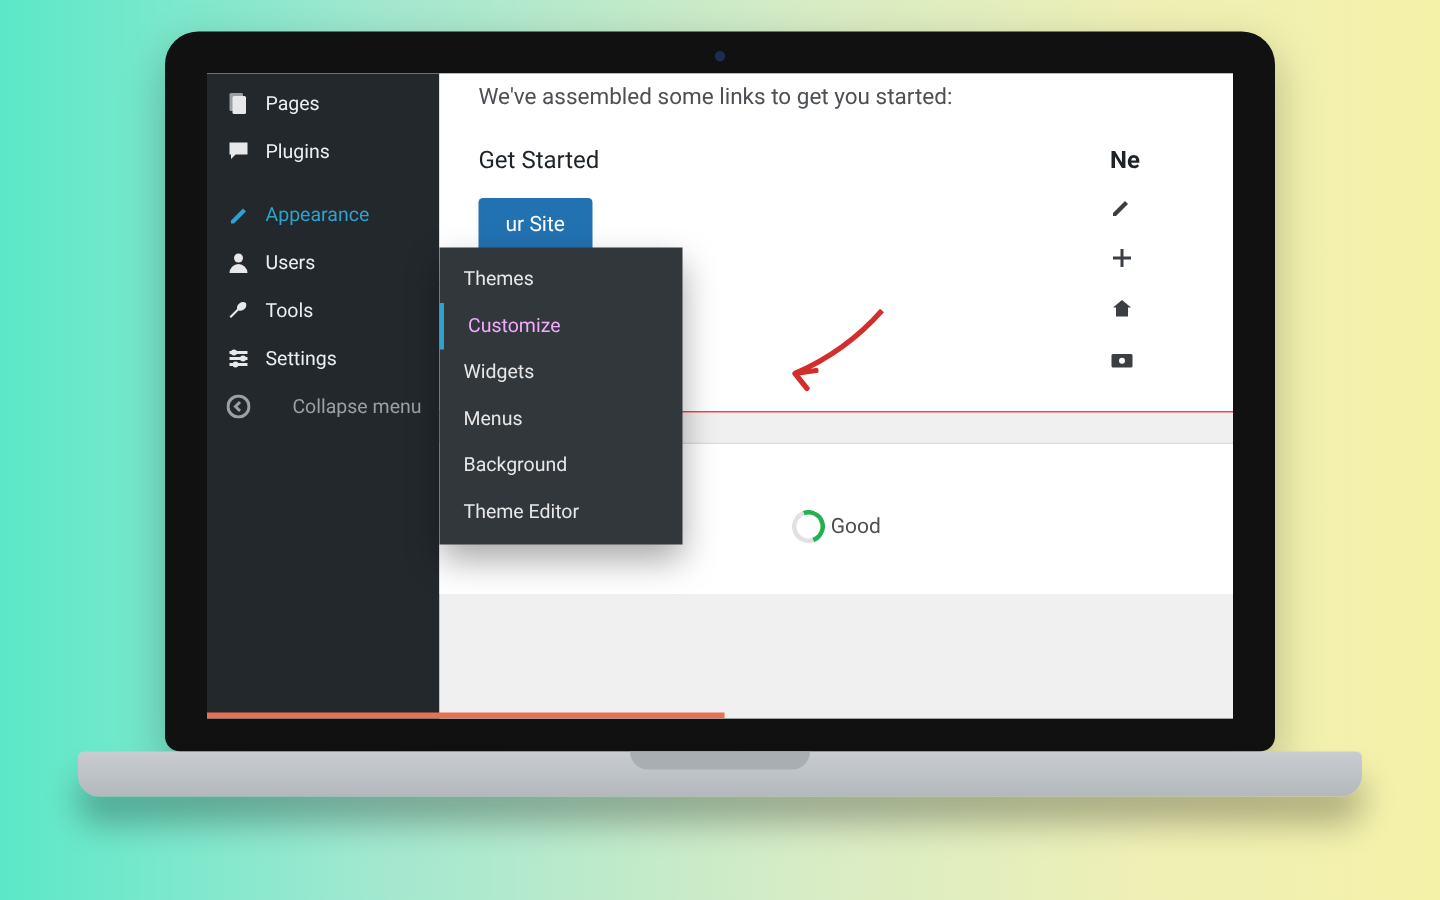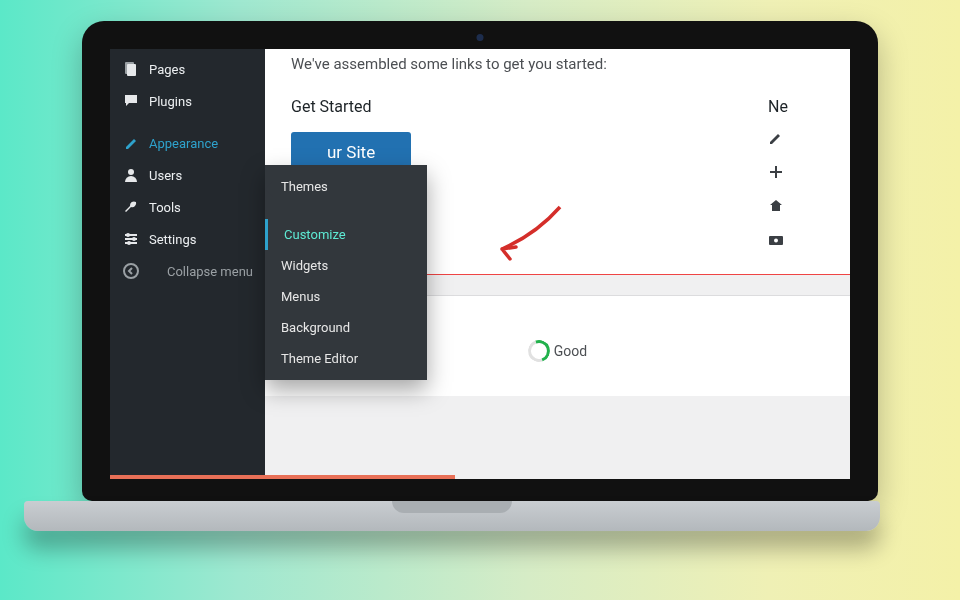--- a/index.html
+++ b/index.html
@@ -3,21 +3,21 @@
 <meta charset="utf-8">
 <style>
   * { box-sizing: border-box; margin: 0; padding: 0; font-family: -apple-system, BlinkMacSystemFont, "Segoe UI", Roboto, sans-serif; }
   body {
     width: 960px; height: 600px; overflow: hidden;
     background: linear-gradient(90deg, #5be8c8 0%, #9fe8d0 25%, #d6ecc6 55%, #eff0b5 80%, #f4f1a8 100%);
     position: relative;
   }
   .laptop {
     position: absolute; left: 50%; top: 46%; transform: translate(-50%, -50%);
-    width: 796px;
+    width: 740px;
   }
   .screen-bezel {
     background: #111; border-radius: 22px 22px 10px 10px;
     padding: 28px 28px 22px 28px;
     box-shadow: 0 12px 30px rgba(0,0,0,.25);
     position: relative;
   }
   .camera {
     position: absolute; top: 13px; left: 50%; transform: translateX(-50%);
     width: 7px; height: 7px; border-radius: 50%;
@@ -61,24 +61,24 @@
   .welcome-box {
     background:#fff; margin: 0 0 20px 0; border-bottom:1px solid #ef4444;
     padding: 6px 26px 24px 26px;
     position: relative;
   }
   .welcome-lead { color:#4c4f53; font-size:15px; margin-bottom: 24px; }
   .welcome-cols { display:flex; }
   .col-left { flex: 1; }
   .col-right { width: 56px; text-align:left; }
   .col-left h3 { font-size: 16px; font-weight:400; color:#1d2327; margin-bottom: 16px; }
-  .col-right h3 { font-size: 16px; font-weight:400; color:#1d2327; margin-bottom: 14px; }
+  .col-right h3 { font-size: 16px; font-weight:700; color:#1d2327; margin-bottom: 14px; }
   .btn {
     display:inline-block; background:#2271b1; color:#fff;
-    padding: 10px 36px; border-radius:3px; font-size:17px;
+    padding: 10px 18px; border-radius:3px; font-size:14px;
     margin-bottom: 18px;
   }
   .link { color:#2271b1; text-decoration: underline; font-size:14px; }
   .right-ico-list { display:flex; flex-direction:column; gap:16px; margin-top:4px;}
   .right-ico-list .ri { width:18px; height:18px; display:flex; }
 
   .health-box {
     background:#fff; margin: 20px 0 0 0; padding: 14px 26px 22px 26px;
     border-top:1px solid #dcdcde;
   }
@@ -96,21 +96,21 @@
   .submenu {
     position:absolute; left:155px; top:116px; width:162px;
     background:#32373c; color:#eee;
     box-shadow: 0 10px 22px rgba(0,0,0,.35);
     padding: 6px 0;
   }
   .submenu .sm {
     padding: 8px 16px; font-size:13px; color:#e7e7e7; cursor:pointer;
   }
   .submenu .sm.active {
-    color:#5eead4; border-left:3px solid #2ea2cc; margin-top:17px;
+    color:#f0abfc; border-left:3px solid #2ea2cc; 
   }
   .submenu::before{
     content:""; position:absolute; left:-8px; top:16px;
     border:8px solid transparent; border-right-color:#32373c;
   }
 
   
   .arrow { position:absolute; left:380px; top:150px; width:90px; height:70px; pointer-events:none; }
 
   

